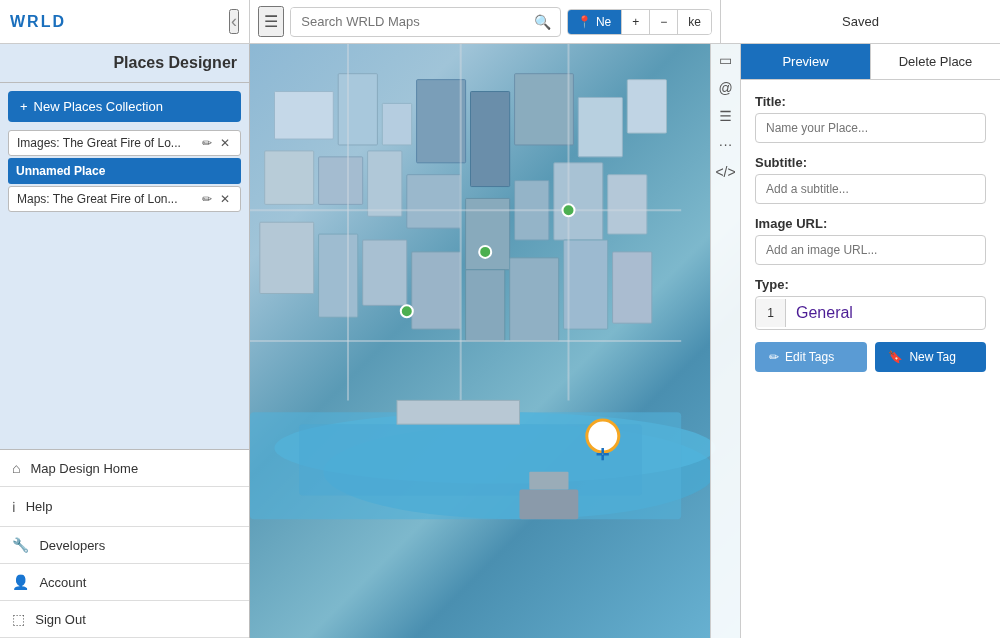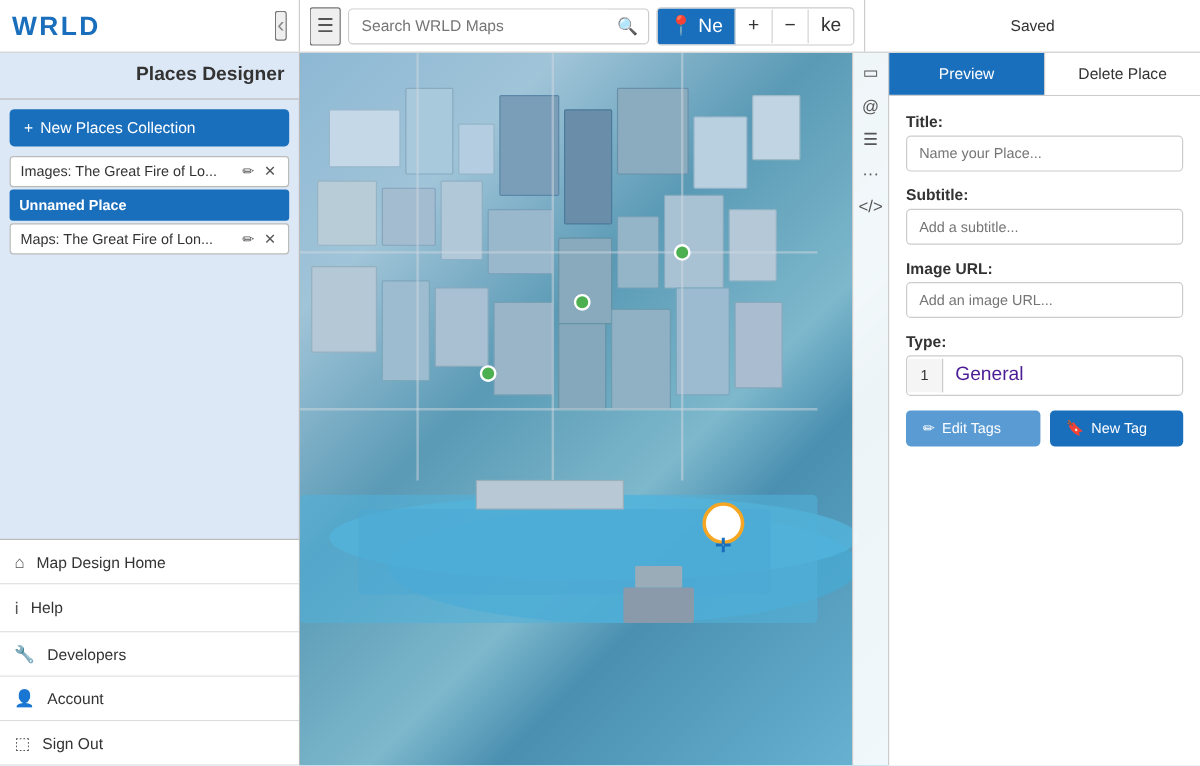--- a/index.html
+++ b/index.html
@@ -18,21 +18,21 @@
     .logo-area {
       width: 250px;
       display: flex;
       align-items: center;
       justify-content: space-between;
       padding: 0 10px;
       border-right: 1px solid #ccc;
       height: 100%;
     }
     .logo-text {
-      font-size: 22px;
+      font-size: 16px;
       font-weight: 900;
       color: #1a6fbd;
       letter-spacing: 2px;
     }
     .chevron-left {
       font-size: 18px;
       color: #888;
       cursor: pointer;
     }
     .map-toolbar {
@@ -77,21 +77,21 @@
       display: flex;
       align-items: center;
       gap: 0;
       background: white;
       border: 1px solid #ccc;
       border-radius: 4px;
       overflow: hidden;
     }
     .map-nav-pill {
       padding: 5px 10px;
-      font-size: 16px;
+      font-size: 12px;
       color: #333;
       background: white;
       border: none;
       cursor: pointer;
       border-right: 1px solid #ccc;
     }
     .map-nav-pill.active {
       background: #1a6fbd;
       color: white;
     }

